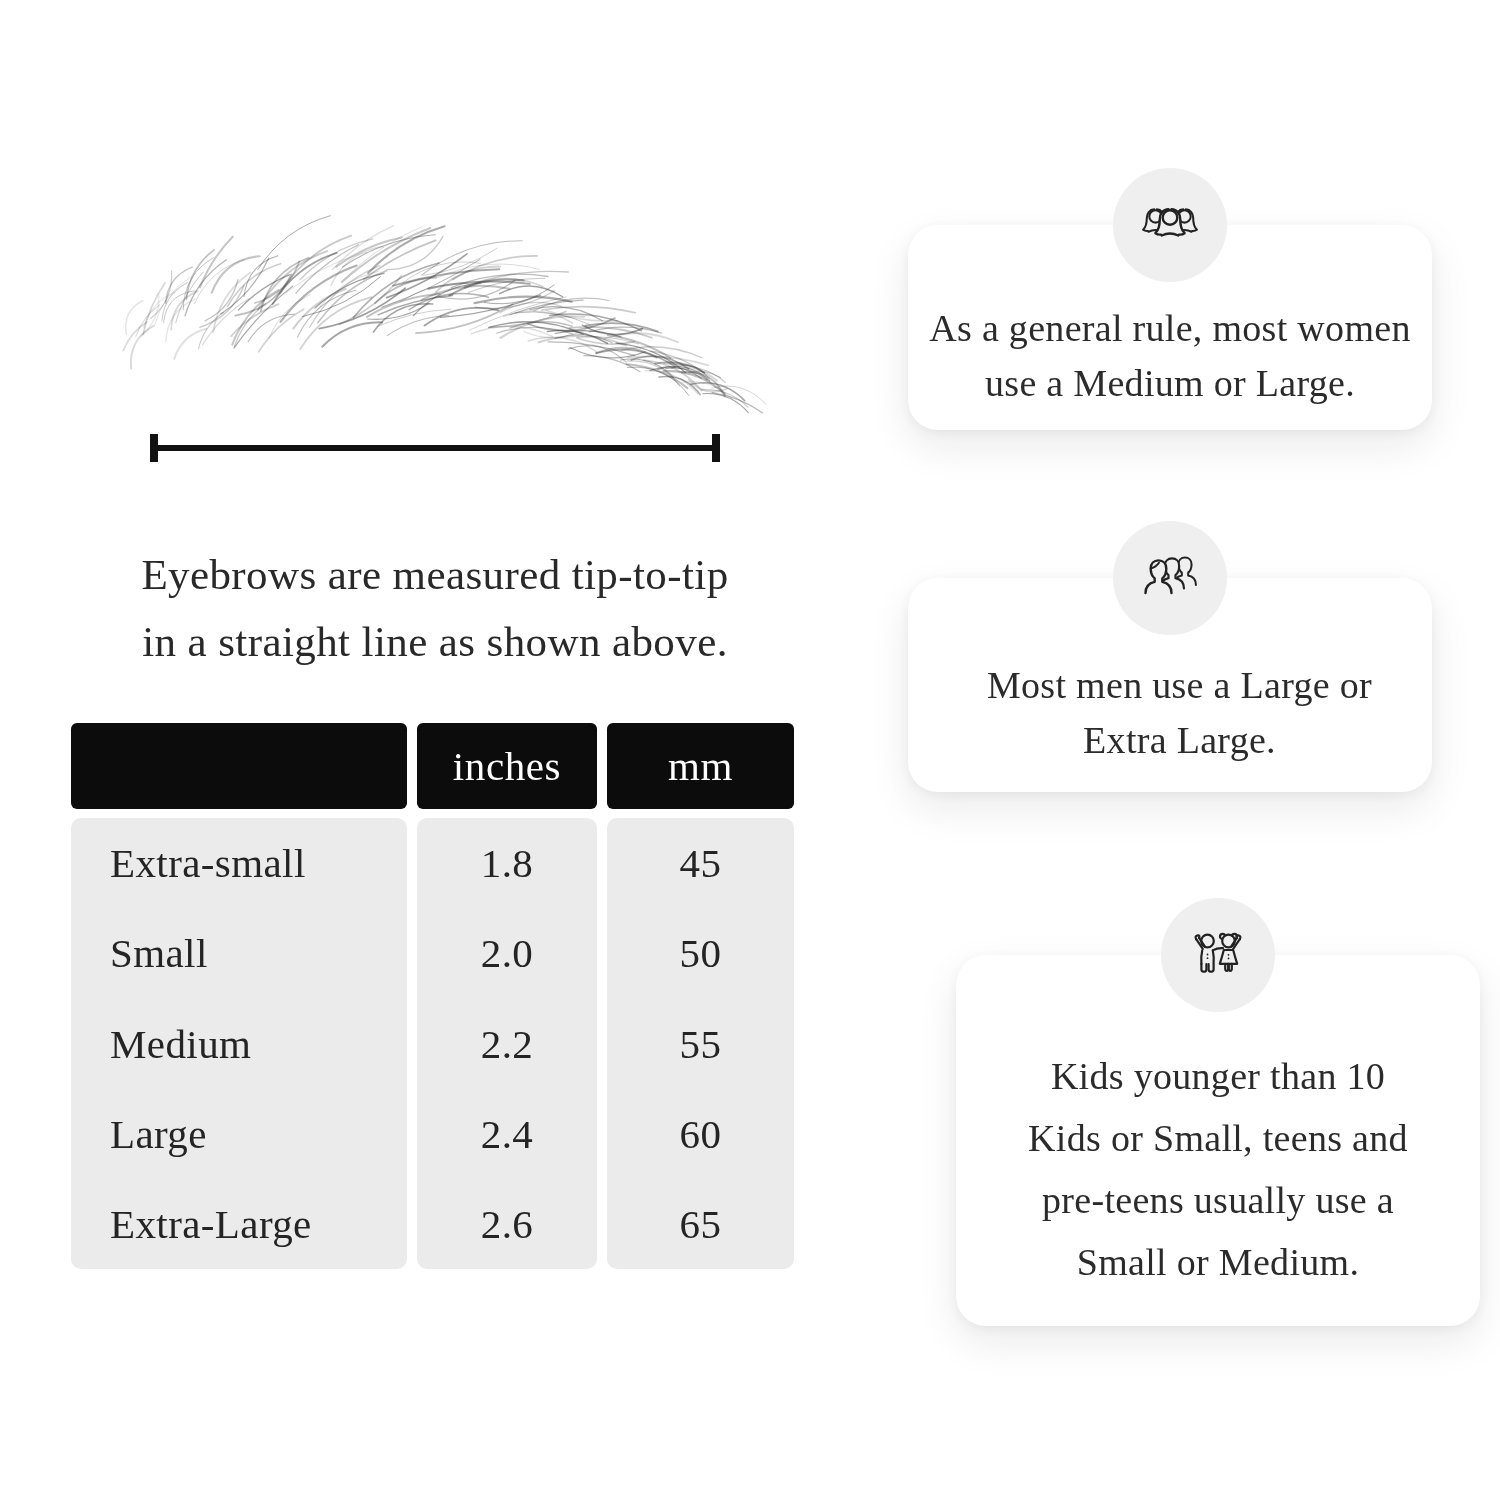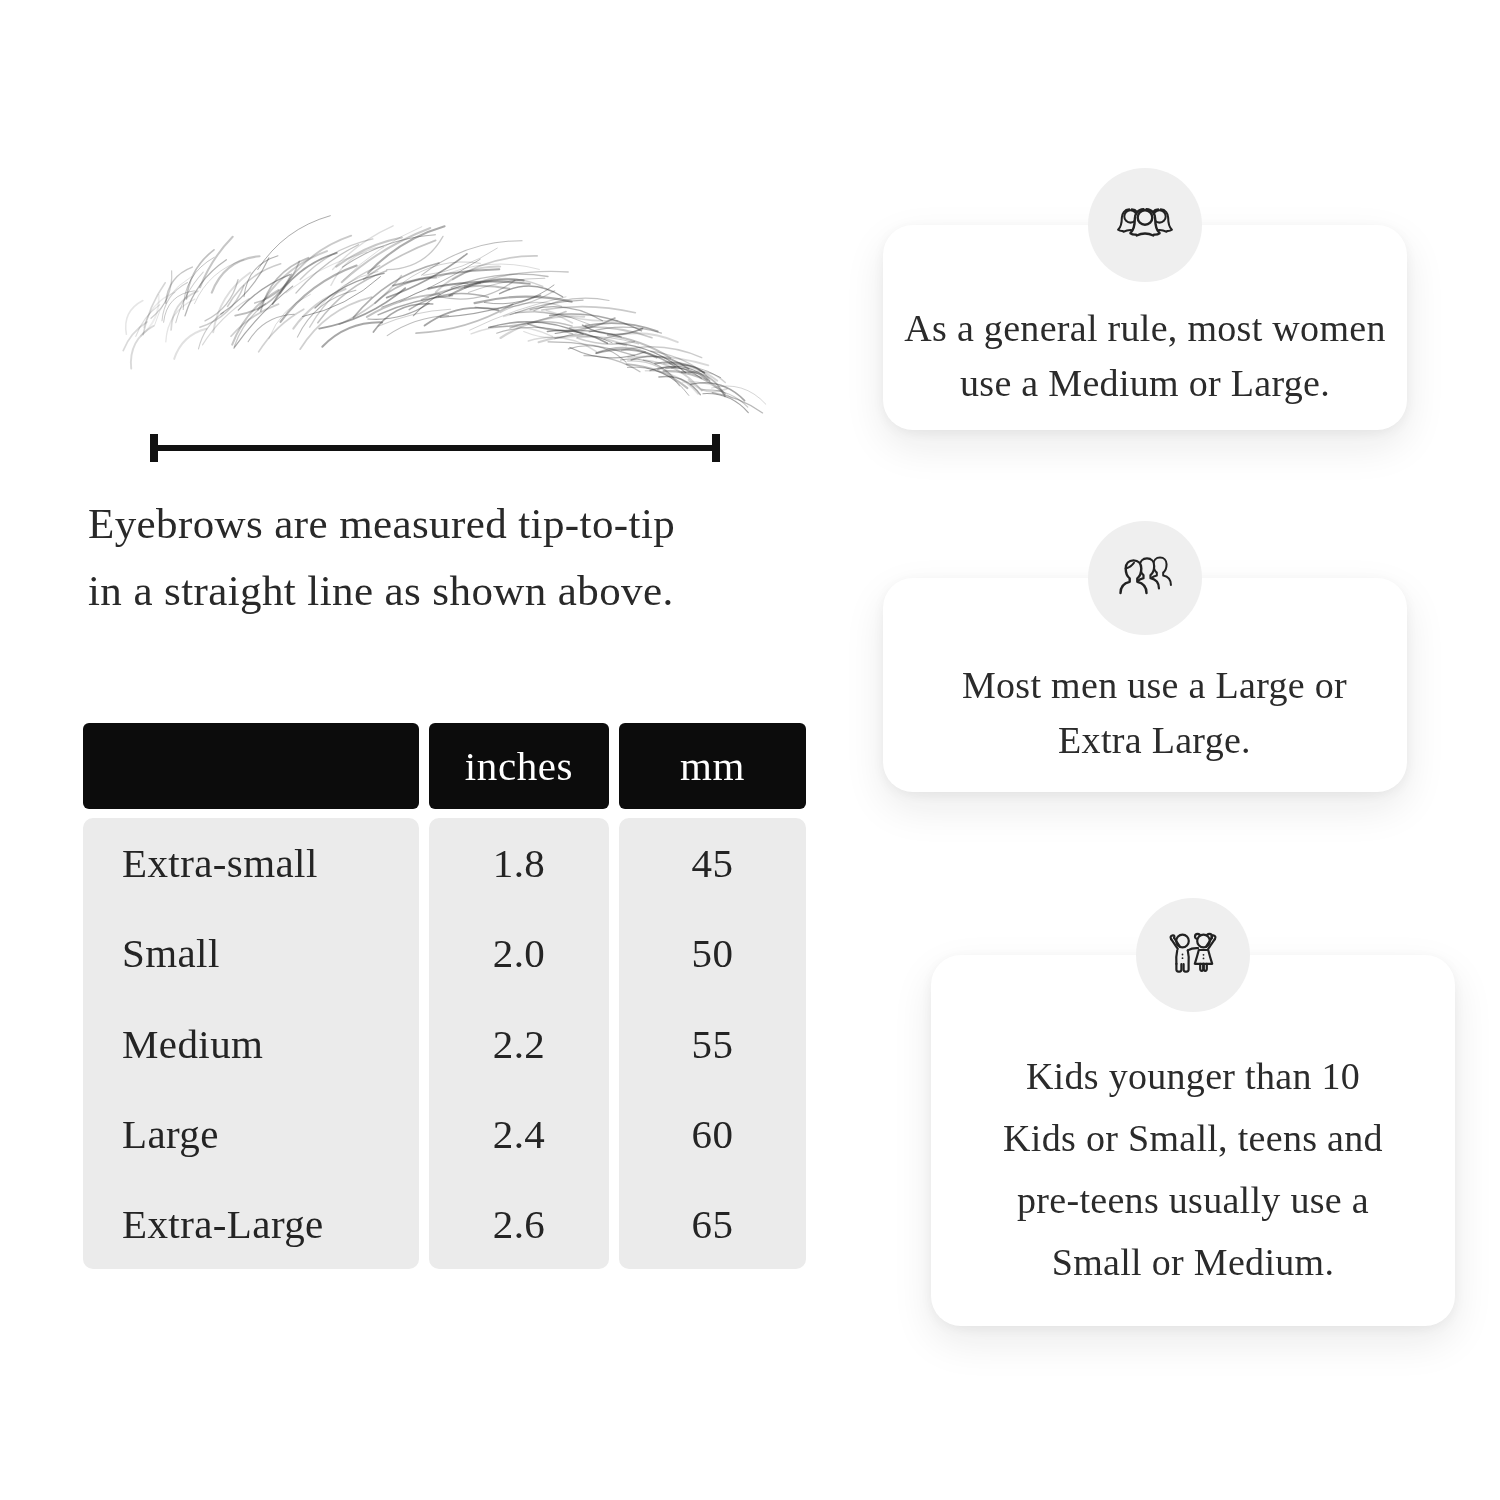--- a/index.html
+++ b/index.html
@@ -3,35 +3,35 @@
 <meta charset="utf-8">
 <style>
   html,body{margin:0;padding:0;background:#ffffff;}
   body{width:1500px;height:1500px;position:relative;font-family:"Liberation Serif",serif;color:#212121;}
   .canvas{position:absolute;left:0;top:0;width:1500px;height:1500px;background:#ffffff;overflow:hidden;}
   svg{overflow:visible;display:block;}
 
   
   .eyebrow-wrap{position:absolute;left:112px;top:228px;width:632px;height:206px;}
   .measure{position:absolute;left:146px;top:431px;width:578px;height:34px;}
-  .caption{position:absolute;left:88px;top:490px;width:694px;text-align:left;
+  .caption{position:absolute;left:88px;top:541px;width:694px;text-align:center;
            font-size:43px;line-height:67px;letter-spacing:.4px;color:#292929;}
 
   
-  .tbl{position:absolute;left:83px;top:723px;width:582px;display:grid;
+  .tbl{position:absolute;left:71px;top:723px;width:582px;display:grid;
        grid-template-columns:336px 180px 187px;grid-template-rows:86px 451px;
        column-gap:10px;row-gap:9px;}
   .th{background:#0c0c0c;border-radius:6px;color:#ffffff;font-size:41px;
       display:flex;align-items:center;justify-content:center;letter-spacing:.6px;}
   .tcol{background:#ebebeb;border-radius:10px;display:flex;flex-direction:column;font-size:41px;color:#242424;}
   .tcell{flex:1;display:flex;align-items:center;justify-content:center;letter-spacing:.4px;}
   .tcol.labels .tcell{justify-content:flex-start;padding-left:39px;}
 
   
-  .card{position:absolute;left:883px;width:524px;background:#ffffff;border-radius:30px;
+  .card{position:absolute;left:908px;width:524px;background:#ffffff;border-radius:30px;
         box-shadow:0 16px 42px rgba(20,20,20,.085),0 3px 12px rgba(20,20,20,.05);
         display:flex;flex-direction:column;align-items:center;justify-content:center;
         text-align:center;padding-top:56px;box-sizing:border-box;}
   .card1{top:225px;height:205px;}
   .card2{top:578px;height:214px;padding-left:19px;}
   .card3{top:955px;height:371px;margin-left:48px;}
   .card-line{font-size:38px;line-height:55px;letter-spacing:.3px;color:#2b2b2b;white-space:nowrap;}
   .card3 .card-line{line-height:62px;}
   .icon-circle{position:absolute;top:-57px;left:50%;transform:translateX(-50%);
                width:114px;height:114px;border-radius:50%;background:#efefef;

